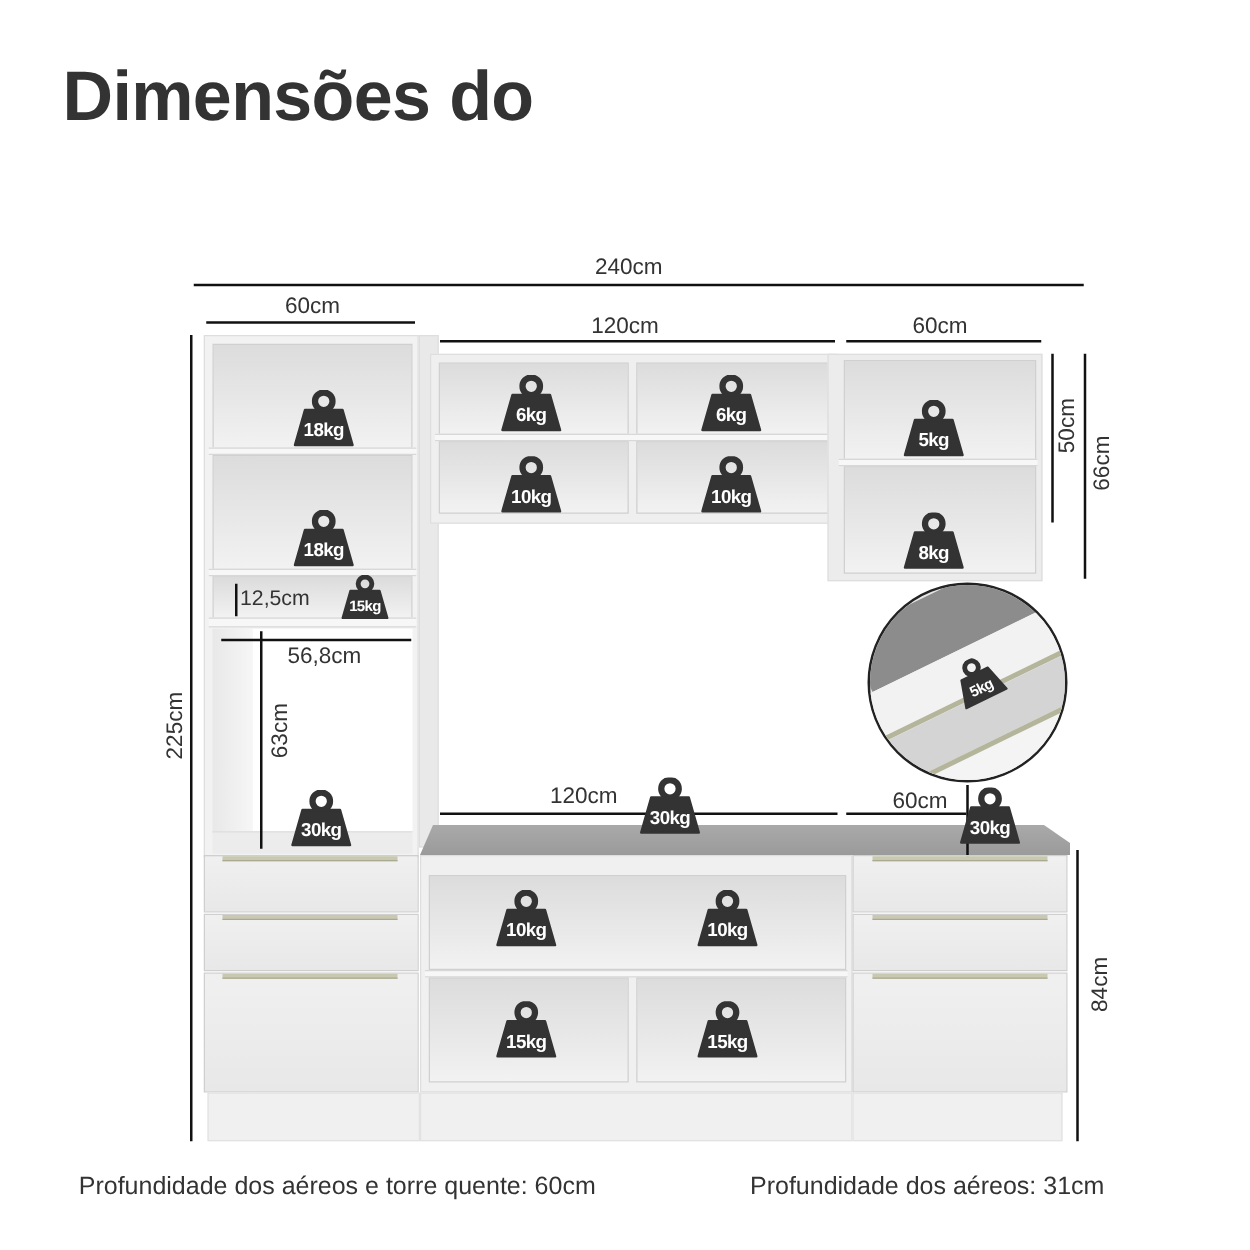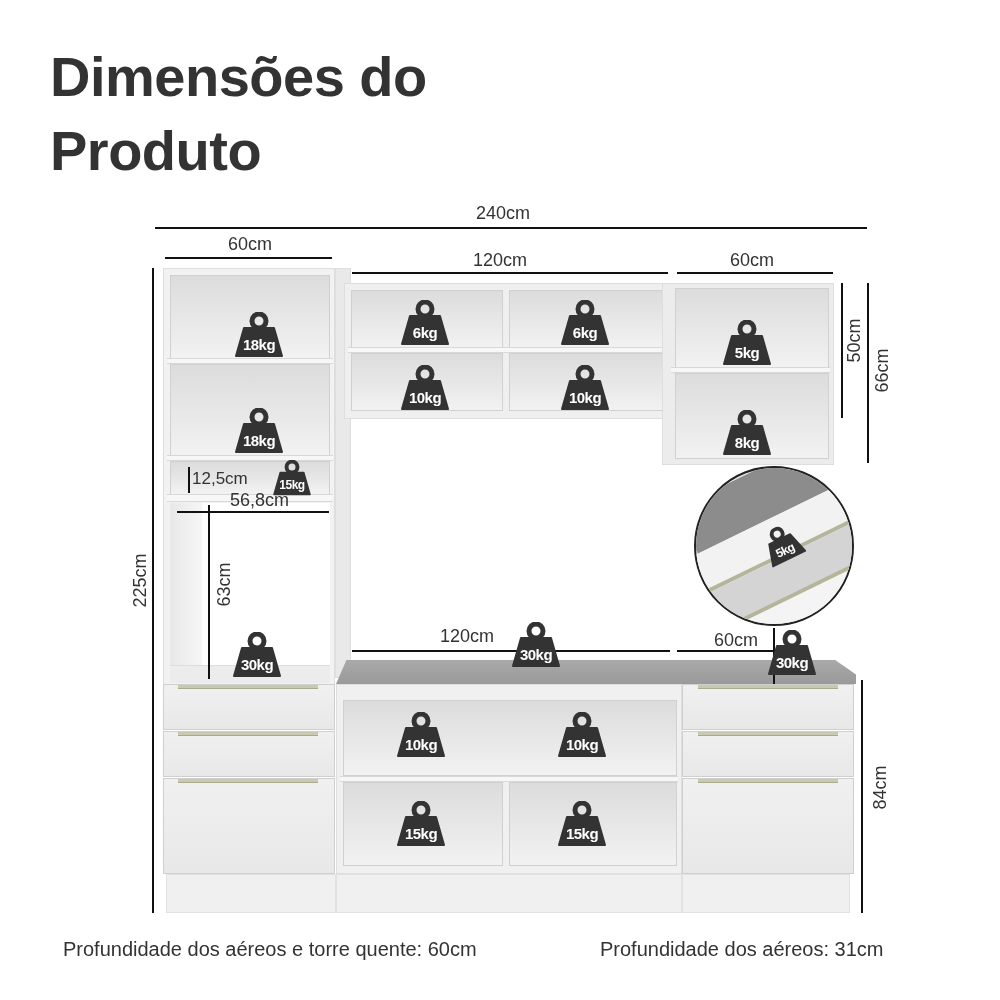--- a/index.html
+++ b/index.html
@@ -1,20 +1,20 @@
 <!DOCTYPE html>
 <html><head>
 <meta charset="utf-8">
 <style>
   * { box-sizing: border-box; margin: 0; padding: 0; }
   html, body { width: 1000px; height: 1000px; background: #ffffff; overflow: hidden; }
   body { position: relative; font-family: "Liberation Sans", "DejaVu Sans", sans-serif; color: #333; }
 
   .title { position: absolute; left: 50px; top: 40px; font-size: 56px; font-weight: bold; line-height: 74px; color: #333333; letter-spacing: -0.5px; }
-  .title span { display: block; }
+  .title span { display: block; text-align: center; }
 
   .abs { position: absolute; }
   .hline { position: absolute; height: 2px; background: #111; }
   .vline { position: absolute; width: 2px; background: #111; }
   .dim { position: absolute; font-size: 18px; color: #333; white-space: nowrap; }
   .dim-v { position: absolute; font-size: 18px; color: #333; white-space: nowrap; transform: rotate(-90deg); transform-origin: center center; }
 
   
   .panel { position: absolute; background: #f4f4f4; border: 1px solid #dedede; }
   .cell { position: absolute; background: linear-gradient(180deg, #dcdcdc 0%, #e9e9e9 60%, #f2f2f2 100%); border: 1px solid #d0d0d0; }
@@ -34,21 +34,20 @@
 
   .footer-note { position: absolute; font-size: 20px; color: #333; top: 938px; white-space: nowrap; }
 
   .zoom-circle { position: absolute; left: 694px; top: 466px; width: 160px; height: 160px; border-radius: 50%; border: 2px solid #222; overflow: hidden; background: #e5e5e5; }
 </style>
 </head>
 <body>
 
 <div class="title">
   <span>Dimensões do</span>
-  <span>Produto</span>
 </div>
 
 <div class="dim" style="left:476px; top:203px;">240cm</div>
 <div class="hline" style="left:155px; top:227px; width:712px;"></div>
 
 <div class="dim" style="left:228px; top:234px;">60cm</div>
 <div class="hline" style="left:165px; top:257px; width:167px;"></div>
 
 <div class="dim" style="left:473px; top:250px;">120cm</div>
 <div class="hline" style="left:352px; top:272px; width:316px;"></div>
@@ -76,21 +75,21 @@
 <div class="cell" style="left:170px; top:461px; width:160px; height:34px;"></div>
 <div class="shelf" style="left:167px; top:494px; width:166px; height:8px;"></div>
 <div class="cell-white" style="left:202px; top:503px; width:128px; height:164px;"></div>
 <div class="abs" style="left:170px; top:503px; width:32px; height:164px; background:linear-gradient(90deg,#e8e8e8,#f6f6f6);"></div>
 <div class="abs" style="left:170px; top:665px; width:160px; height:18px; background:#ececec; border-top:1px solid #ddd;"></div>
 
 <div class="vline" style="left:188px; top:467px; height:26px; width:1.5px;"></div>
 <div class="dim" style="left:192px; top:469px; font-size:17px;">12,5cm</div>
 
 <div class="hline" style="left:177px; top:511px; width:152px;"></div>
-<div class="dim" style="left:230px; top:490px;">56,8cm</div>
+<div class="dim" style="left:230px; top:514px;">56,8cm</div>
 <div class="vline" style="left:208px; top:505px; height:174px;"></div>
 <div class="dim-v" style="left:194px; top:574px; width:60px; text-align:center;">63cm</div>
 
 <div class="drawer" style="left:163px; top:684px; width:172px; height:46px;"></div>
 <div class="handle" style="left:178px; top:685px; width:140px;"></div>
 <div class="drawer" style="left:163px; top:731px; width:172px; height:46px;"></div>
 <div class="handle" style="left:178px; top:732px; width:140px;"></div>
 <div class="drawer" style="left:163px; top:778px; width:172px; height:96px;"></div>
 <div class="handle" style="left:178px; top:779px; width:140px;"></div>
 <div class="plinth" style="left:166px; top:874px; width:170px; height:39px;"></div>

